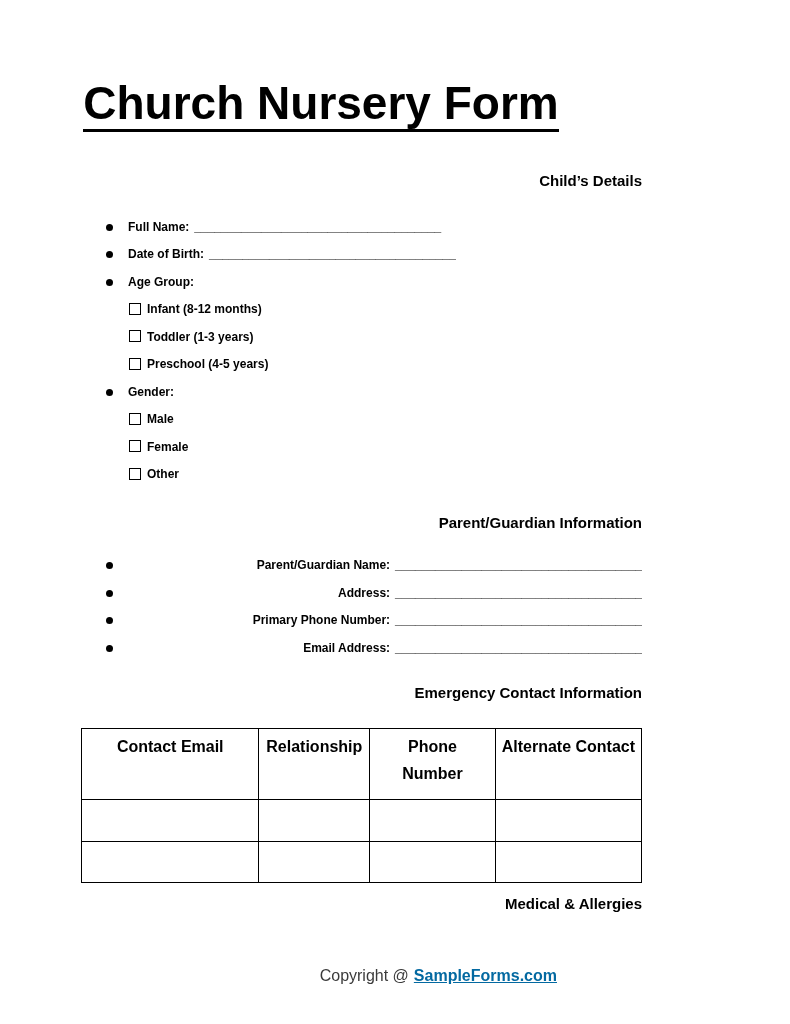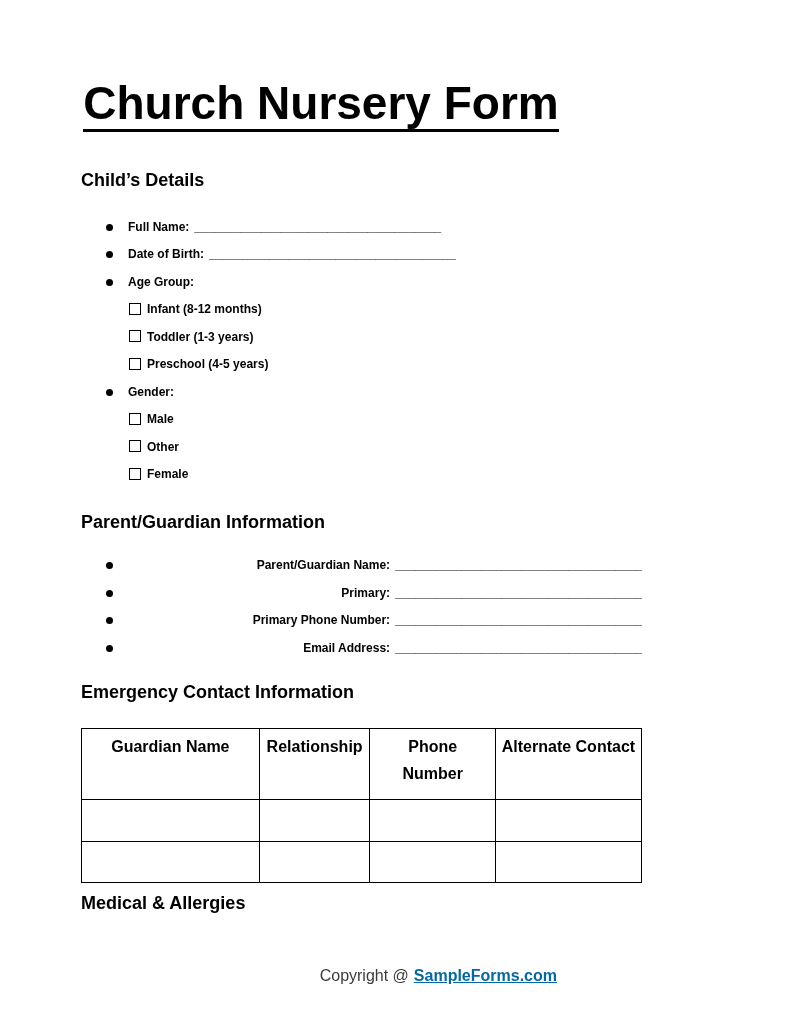--- a/index.html
+++ b/index.html
@@ -19,23 +19,24 @@
     text-align: center;
     font-size: 46px;
     line-height: 54px;
     font-weight: bold;
   }
   h1.title .uline { border-bottom: 3px solid #000; }
 
   
   .h2 {
     margin: 0 0 0 81px;
-    font-size: 18px;
-    line-height: 27.5px;
-    font-weight: bold;
+    font-size: 15px;
+    line-height: 27.5px;
+    font-weight: bold;
+    text-align: right;
   }
   .h2.child     { margin-top: 37px; }
   .h2.parent    { margin-top: 20px; }
   .h2.emergency { margin-top: 17px; }
   .h2.medical   { margin-top: 7px; }
 
   
   .rows { margin-left: 81px; }
   .rows.child  { margin-top: 19px; }
   .rows.parent { margin-top: 16px; text-align: right; }
@@ -134,56 +135,56 @@
     <div class="row checkbox-row">
       <span class="checkbox"></span><span>Preschool (4-5 years)</span>
     </div>
     <div class="row">
       <span class="bullet"></span><span>Gender:</span>
     </div>
     <div class="row checkbox-row">
       <span class="checkbox"></span><span>Male</span>
     </div>
     <div class="row checkbox-row">
+      <span class="checkbox"></span><span>Female</span>
+    </div>
+    <div class="row checkbox-row">
       <span class="checkbox"></span><span>Other</span>
     </div>
-    <div class="row checkbox-row">
-      <span class="checkbox"></span><span>Female</span>
-    </div>
   </div>
 
   <div class="h2 parent">Parent/Guardian Information</div>
 
   <div class="rows parent">
     <div class="row">
       <span class="bullet"></span><span>Parent/Guardian Name:</span><span class="blank">_____________________________________</span>
     </div>
     <div class="row">
-      <span class="bullet"></span><span>Primary:</span><span class="blank">_____________________________________</span>
+      <span class="bullet"></span><span>Address:</span><span class="blank">_____________________________________</span>
     </div>
     <div class="row">
       <span class="bullet"></span><span>Primary Phone Number:</span><span class="blank">_____________________________________</span>
     </div>
     <div class="row">
       <span class="bullet"></span><span>Email Address:</span><span class="blank">_____________________________________</span>
     </div>
   </div>
 
   <div class="h2 emergency">Emergency Contact Information</div>
 
   <table class="etable">
     <colgroup>
       <col style="width:183px">
       <col style="width:111px">
       <col style="width:128px">
       <col style="width:150px">
     </colgroup>
     <tbody>
         <tr class="hrow">
-      <th>Guardian Name</th>
+      <th>Contact Email</th>
       <th>Relationship</th>
       <th>Phone Number</th>
       <th>Alternate Contact</th>
     </tr>
     <tr class="drow1">
       <td></td>
       <td></td>
       <td></td>
       <td></td>
     </tr>

